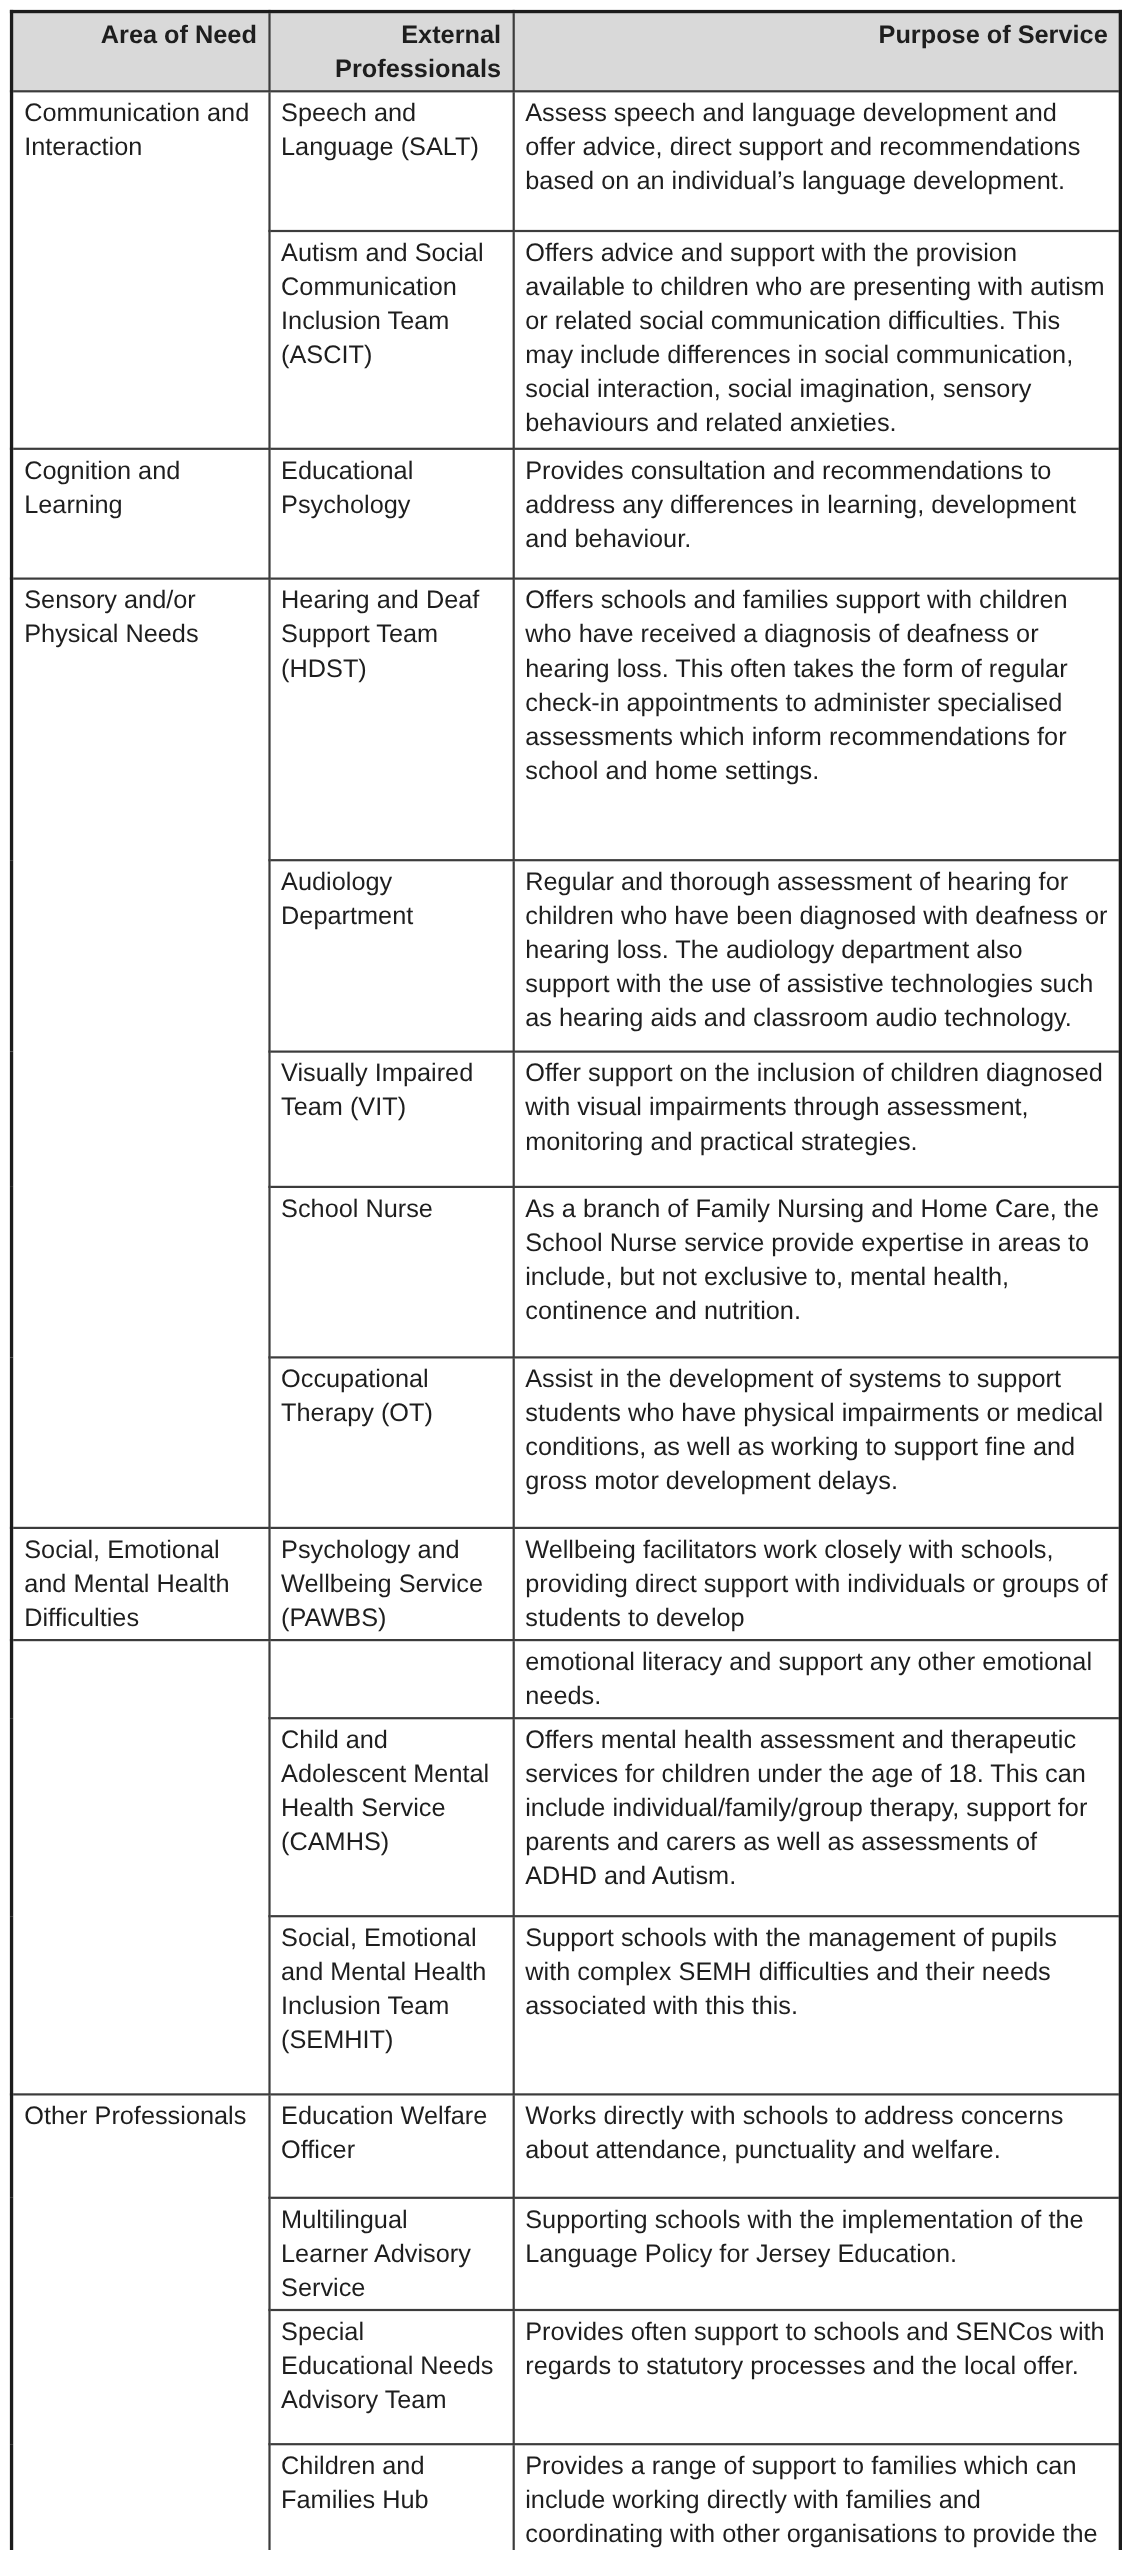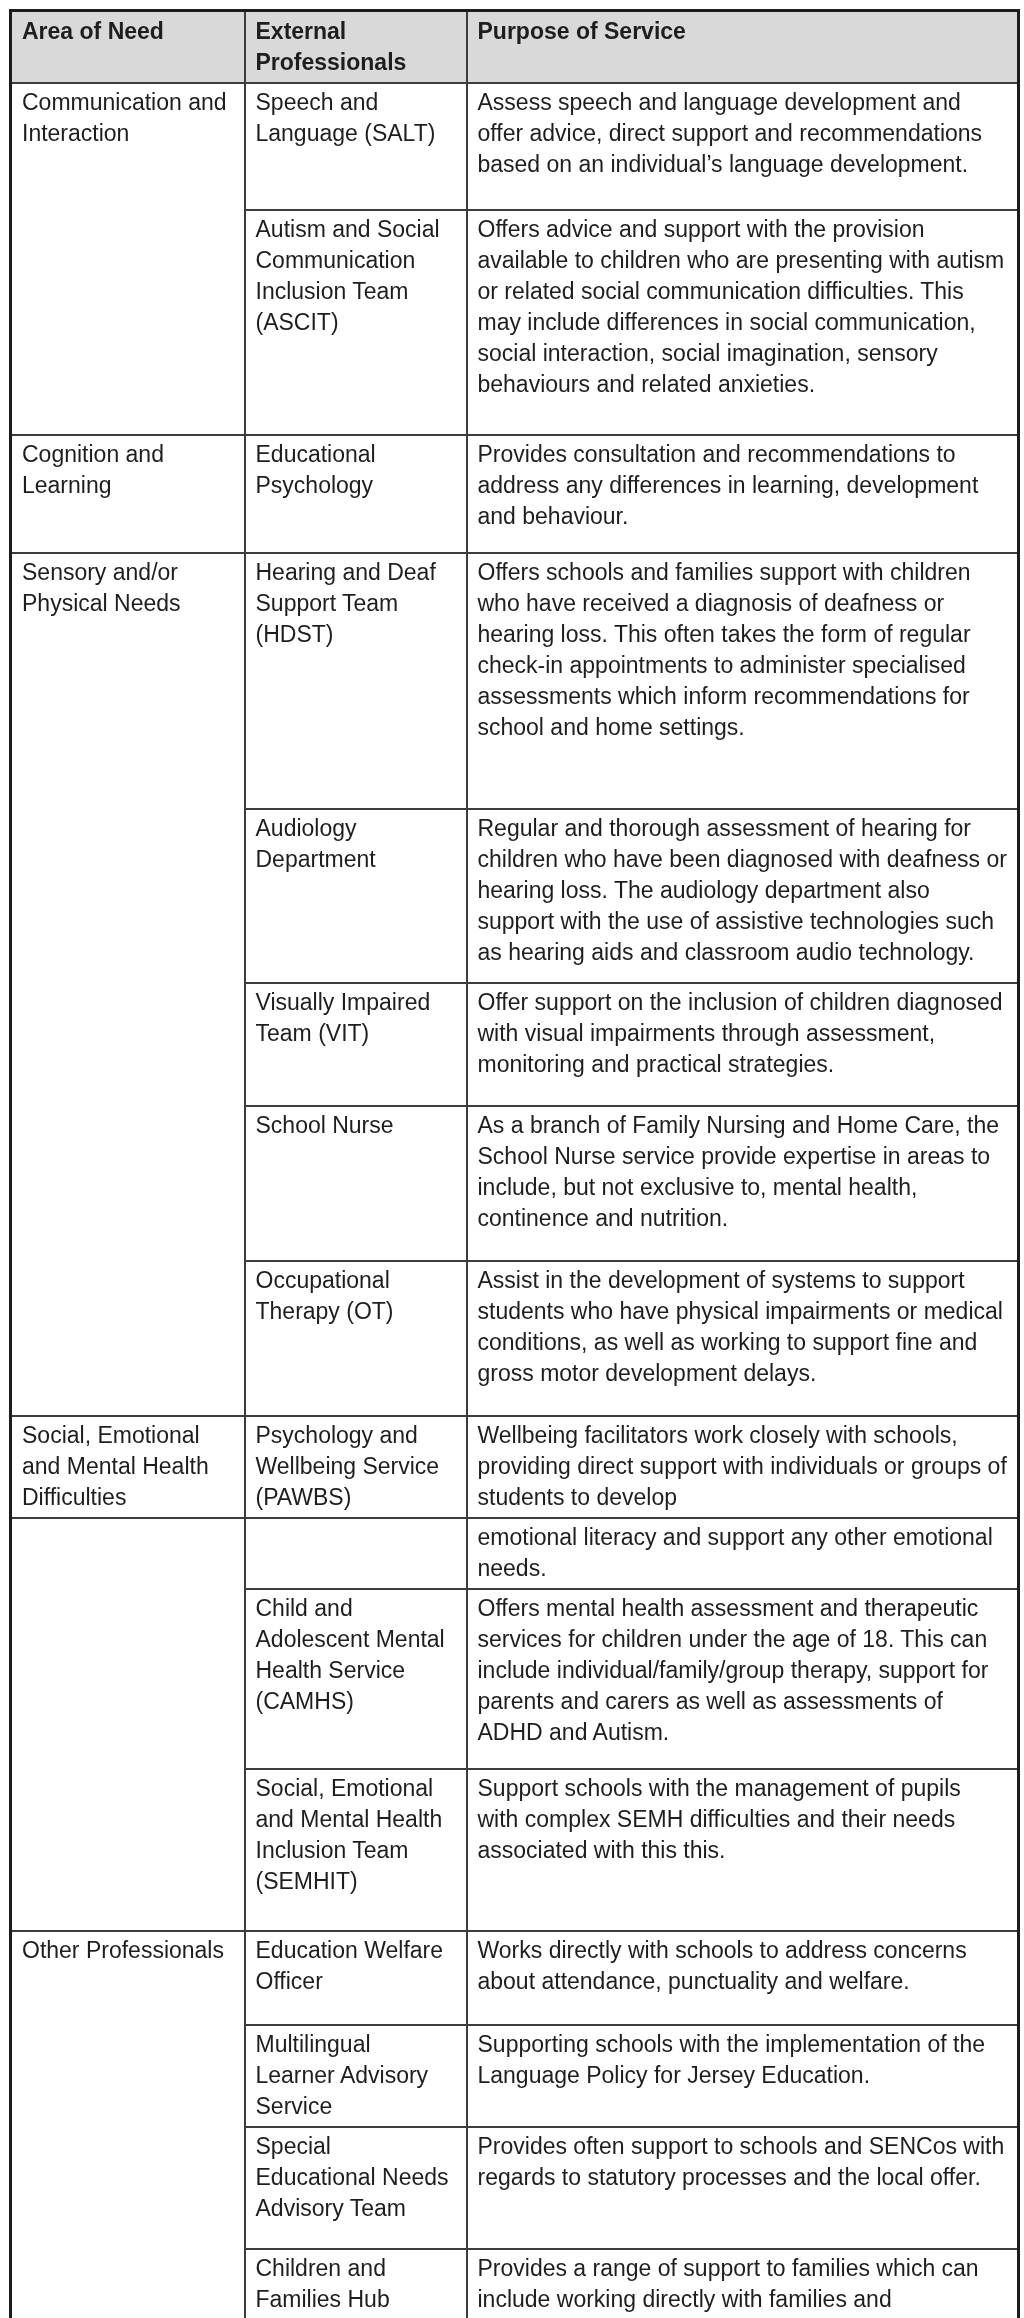--- a/index.html
+++ b/index.html
@@ -33,21 +33,21 @@
     padding:3px 10px 4px 10px;
     font-size:23px;
     line-height:31px;
     color:var(--text);
     overflow-wrap:break-word;
     box-sizing:border-box;
   }
   table.svc thead th{
     background:var(--header-bg);
     font-weight:bold;
-    text-align:left;
+    text-align:right;
     padding-top:4px;
   }
   table.svc td{text-align:left;}
 </style>
 </head>
 <body>
 
 <div class="page">
   <table class="svc">
     <colgroup>
@@ -61,21 +61,21 @@
         <th>External Professionals</th>
         <th>Purpose of Service</th>
       </tr>
     </thead>
     <tbody id="table-body">
         <tr style="height: 127px;">
           <td rowspan="2">Communication and Interaction</td>
           <td>Speech and Language (SALT)</td>
           <td>Assess speech and language development and offer advice, direct support and recommendations based on an individual’s language development.</td>
         </tr>
-        <tr style="height: 225px;">
+        <tr style="height: 198px;">
           <td>Autism and Social Communication Inclusion Team (ASCIT)</td>
           <td>Offers advice and support with the provision available to children who are presenting with autism or related social communication difficulties. This may include differences in social communication, social interaction, social imagination, sensory behaviours and related anxieties.</td>
         </tr>
         <tr style="height: 118px;">
           <td rowspan="1">Cognition and Learning</td>
           <td>Educational Psychology</td>
           <td>Provides consultation and recommendations to address any differences in learning, development and behaviour.</td>
         </tr>
         <tr style="height: 256px;">
           <td rowspan="5">Sensory and/or Physical Needs</td>

